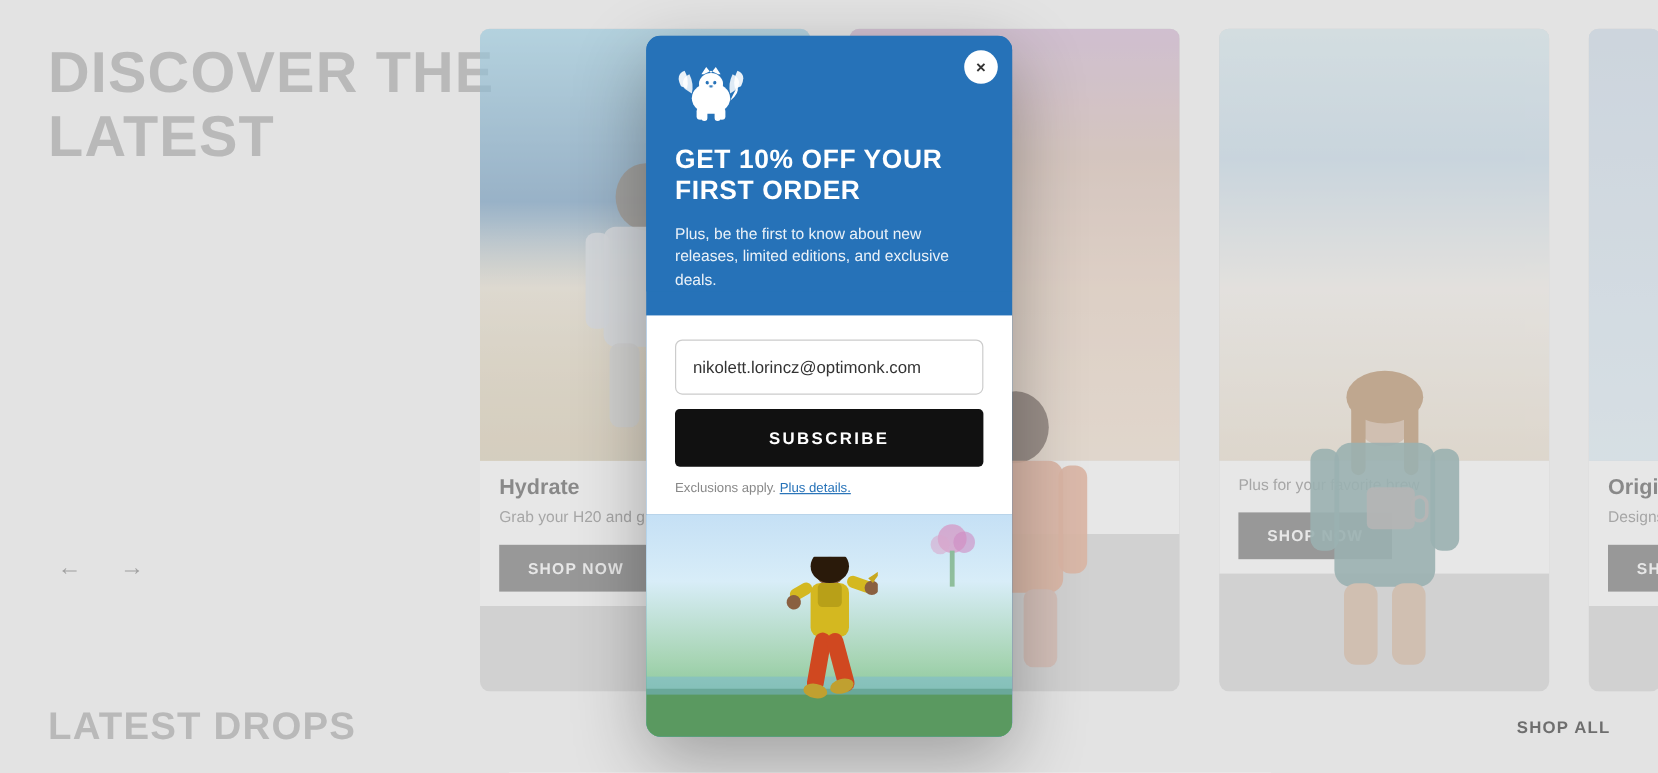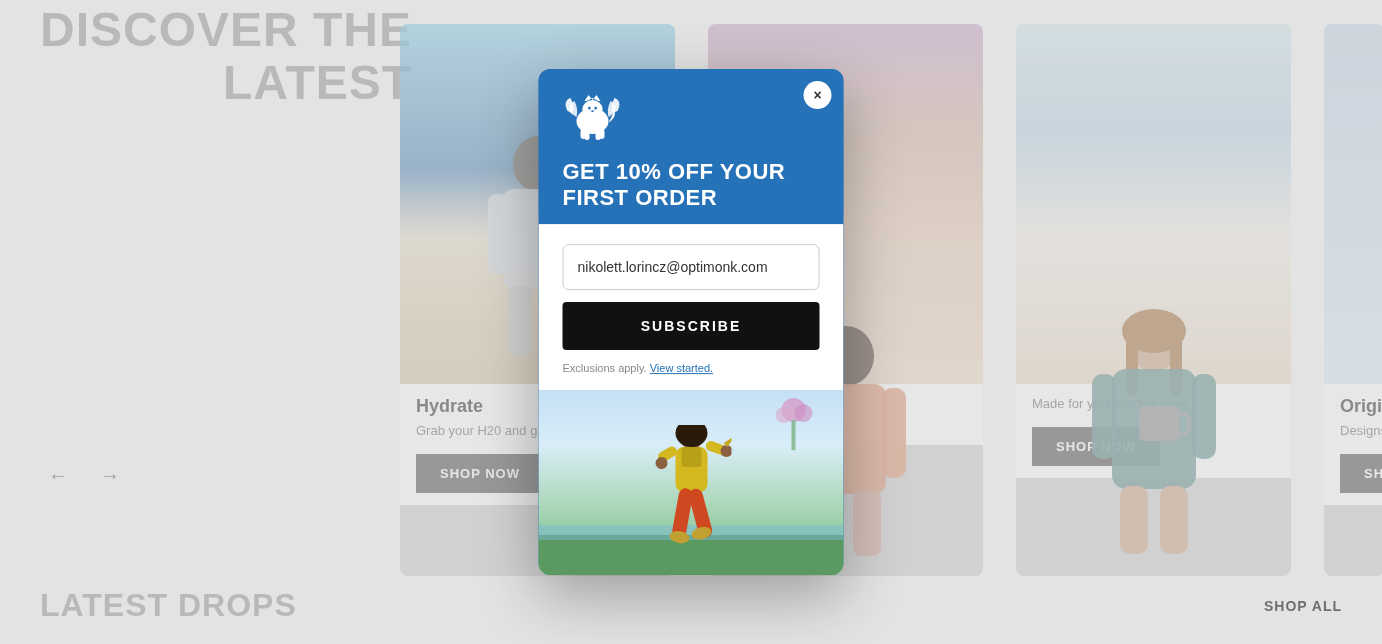--- a/index.html
+++ b/index.html
@@ -16,23 +16,22 @@
     .page-bg {
       position: absolute;
       top: 0; left: 0;
       width: 100%; height: 100%;
       background: #f5f5f5;
     }
 
     
     .discover-text {
       position: absolute;
-      top: 4px;
+      top: 36px;
       left: 40px;
-      text-align: right;
     }
     .discover-text h1 {
       font-size: 48px;
       font-weight: 900;
       color: #b0b0b0;
       line-height: 1.1;
       text-transform: uppercase;
       letter-spacing: 1px;
     }
 
@@ -369,21 +368,21 @@
 
           <rect x="55" y="100" width="40" height="35" rx="5" fill="#888" opacity="0.9"></rect>
           <rect x="93" y="108" width="12" height="20" rx="6" fill="none" stroke="#888" stroke-width="3"></rect>
 
           <rect x="36" y="180" width="28" height="68" rx="10" fill="#c8a080"></rect>
           <rect x="76" y="180" width="28" height="68" rx="10" fill="#c8a080"></rect>
         </svg>
       </div>
     </div>
     <div class="card-info">
-      <div class="card-subtitle">Made for your started brew</div>
+      <div class="card-subtitle">Plus for your favorite brew</div>
       <button class="card-btn">SHOP NOW</button>
     </div>
   </div>
 
   <div class="card" style="margin-top:8px; width:60px; overflow:hidden;">
     <div style="width:275px; height:360px; background: linear-gradient(180deg,#c0d4e8,#d8ecf8); position:relative;">
     </div>
     <div class="card-info" style="width:275px;">
       <div class="card-title">Origina...</div>
       <div class="card-subtitle">Designs...</div>
@@ -431,28 +430,29 @@
         <rect x="33" y="38" width="5" height="9" rx="2.5" fill="white"></rect>
 
         <path d="M46,30 Q54,24 52,18 Q50,22 48,26 Z" fill="white"></path>
 
         <circle cx="25" cy="16" r="4" fill="none" stroke="white" stroke-width="2" opacity="0.5"></circle>
         <circle cx="35" cy="16" r="4" fill="none" stroke="white" stroke-width="2" opacity="0.5"></circle>
       </svg>
     </div>
 
     <div class="modal-headline">GET 10% OFF YOUR FIRST ORDER</div>
+    <div class="modal-subtext">Plus, be the first to know about new releases, limited editions, and exclusive deals.</div>
   </div>
 
   <div class="modal-form">
     <input class="modal-input" type="email" value="nikolett.lorincz@optimonk.com" placeholder="nikolett.lorincz@optimonk.com" style="">
     <button class="modal-subscribe-btn">SUBSCRIBE</button>
     <div class="modal-exclusions">
       <span>Exclusions apply.</span>
-      <a href="#">View started.</a>
+      <a href="#">Plus details.</a>
     </div>
   </div>
 
   <div class="modal-bottom-img">
 
     <div style="position:absolute;top:0;left:0;right:0;bottom:0;background:linear-gradient(180deg,#c5e0f5 0%,#d8edf8 30%, #a8d5b5 65%, #6ab87a 100%);"></div>
 
     <div style="position:absolute;top:5px;right:20px;width:60px;height:60px;">
       <svg viewBox="0 0 60 60" width="60" height="60" opacity="0.6">
         <circle cx="30" cy="15" r="12" fill="#e060a0" opacity="0.7"></circle>

